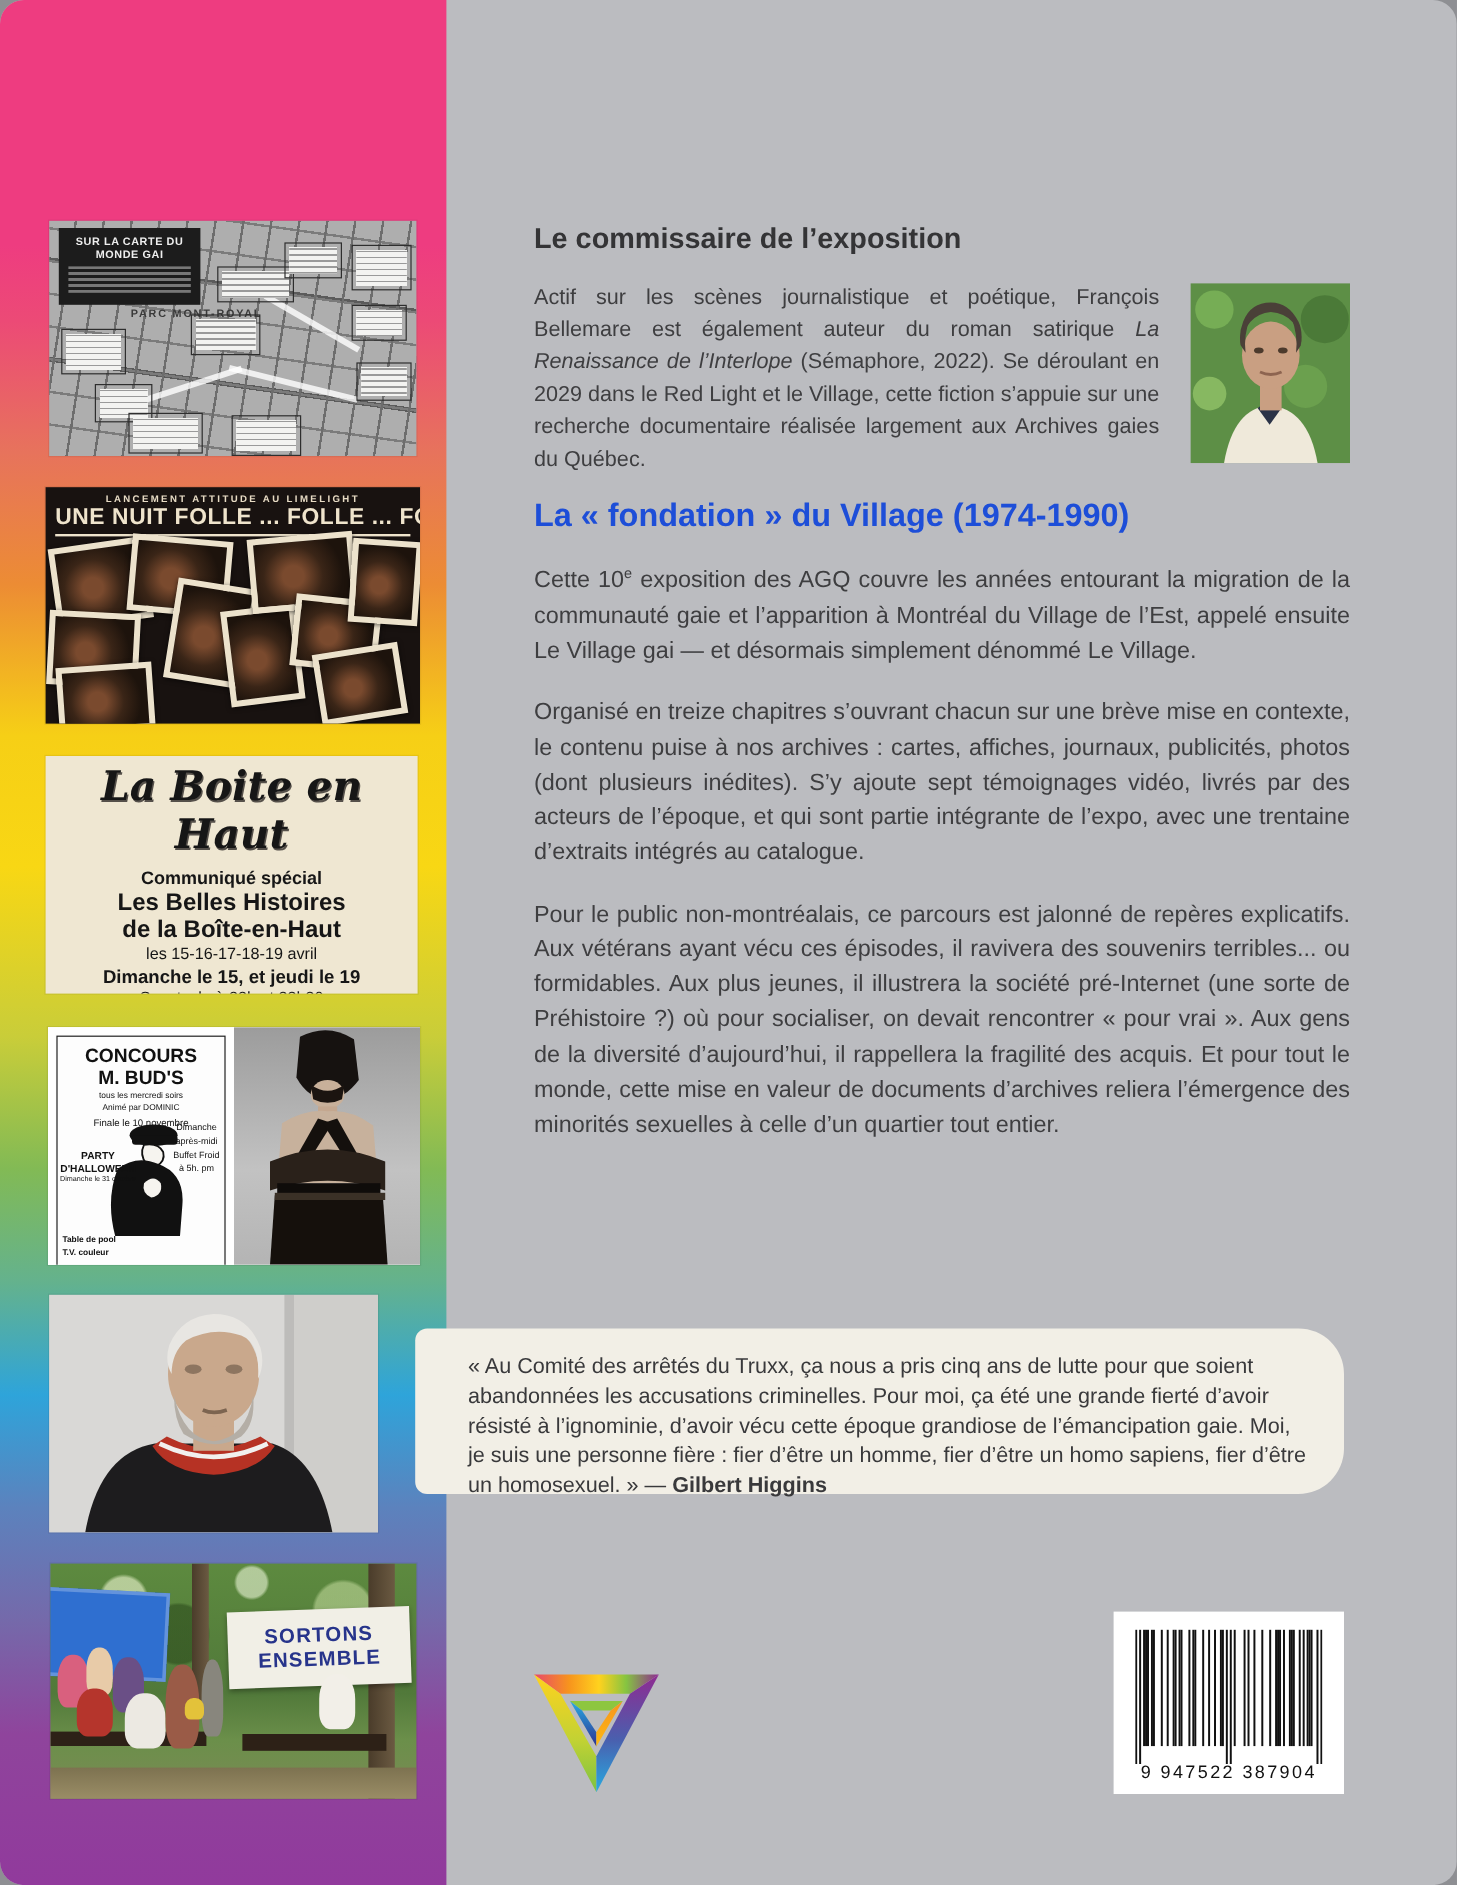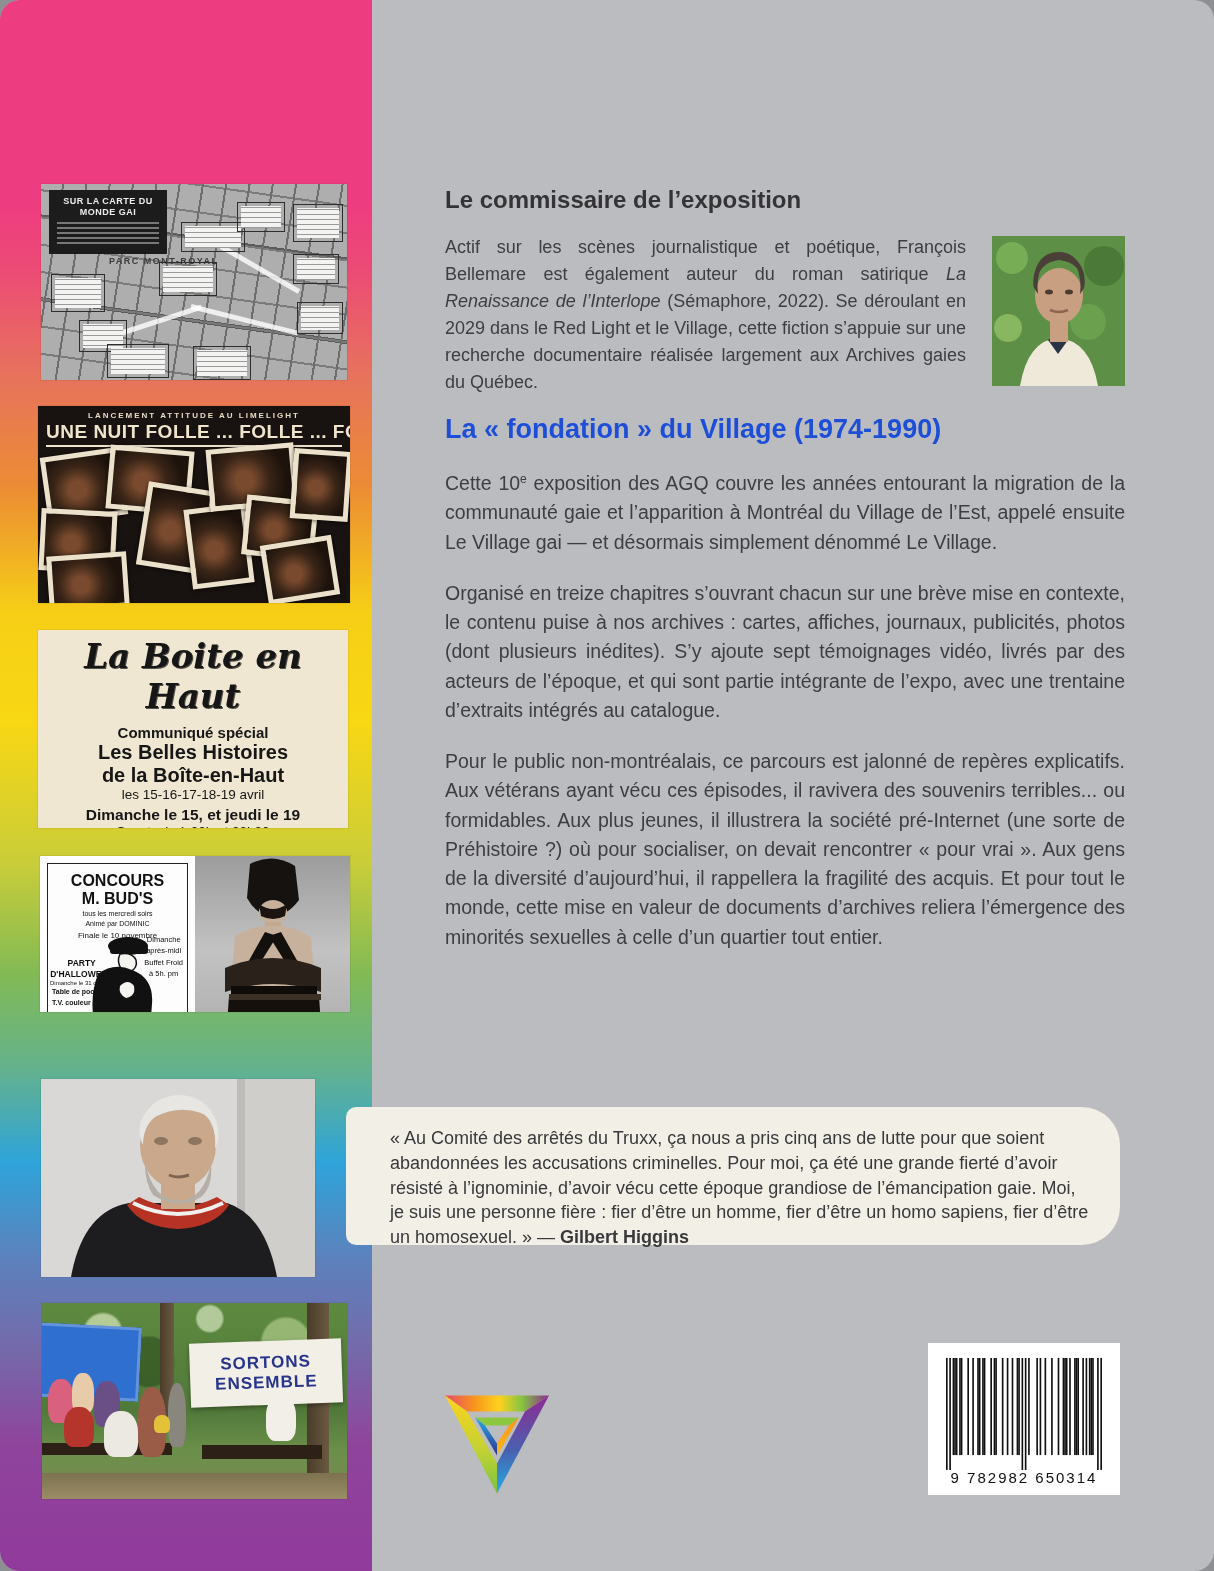--- a/index.html
+++ b/index.html
@@ -41,21 +41,21 @@
   
   .img-flyer{left:38px;top:630px;width:310px;height:198px;background:#efe7d2;color:#161616;text-align:center;}
   .flyer-title{font-family:"DejaVu Serif",serif;font-style:italic;font-weight:bold;font-size:34px;margin-top:6px;
      letter-spacing:0px;text-shadow:1px 1px 0 #55504a;}
   .f-com{font-weight:bold;font-size:15px;margin-top:8px;}
   .f-big{font-weight:bold;font-size:20px;line-height:1.15;}
   .f-avril{font-size:13.5px;}
   .f-dim{font-weight:bold;font-size:15.5px;margin-top:4px;}
   .f-spec{font-size:13.5px;}
   
-  .img-buds{left:40px;top:856px;width:310px;height:156px;background:#fff;display:flex;}
+  .img-buds{left:40px;top:856px;width:310px;height:198px;background:#fff;display:flex;}
   .buds-left{position:relative;width:50%;height:100%;background:#fdfdfd;border:6px solid #fff;outline:1px solid #222;outline-offset:-8px;
      text-align:center;color:#111;}
   .b-title{font-weight:bold;font-size:16px;line-height:1.1;margin-top:10px;}
   .b-s{font-size:7px;margin-top:3px;}
   .b-s3{font-size:8px;font-weight:normal;margin-top:4px;}
   .b-right-txt{position:absolute;right:6px;top:72px;font-size:7.5px;text-align:center;line-height:1.5;}
   .b-left-txt{position:absolute;left:4px;top:96px;font-size:8.5px;font-weight:bold;line-height:1.3;text-align:center;}
   .b-left-sub{font-size:6px;font-weight:normal;}
   .b-bottom{position:absolute;left:6px;bottom:10px;font-size:7px;text-align:left;line-height:1.5;font-weight:bold;}
   .buds-right{position:relative;width:50%;height:100%;background:linear-gradient(180deg,#9c9c9c,#c2c2c2 60%,#b4b4b4);}
@@ -364,16 +364,16 @@
         <rect x="79" y="0" width="1" height="52" fill="#111"></rect>
         <rect x="80" y="0" width="1" height="52" fill="#111"></rect>
         <rect x="83" y="0" width="1" height="52" fill="#111"></rect>
         <rect x="85" y="0" width="1" height="52" fill="#111"></rect>
         <rect x="87" y="0" width="1" height="52" fill="#111"></rect>
         <rect x="88" y="0" width="1" height="52" fill="#111"></rect>
         <rect x="89" y="0" width="1" height="52" fill="#111"></rect>
         <rect x="92" y="0" width="1" height="60" fill="#111"></rect>
         <rect x="94" y="0" width="1" height="60" fill="#111"></rect>
       </svg>
-    <div class="bc-digits">9 782982 650314</div>
+    <div class="bc-digits">9 947522 387904</div>
   </div>
 
 </div>
 
 </body></html>

